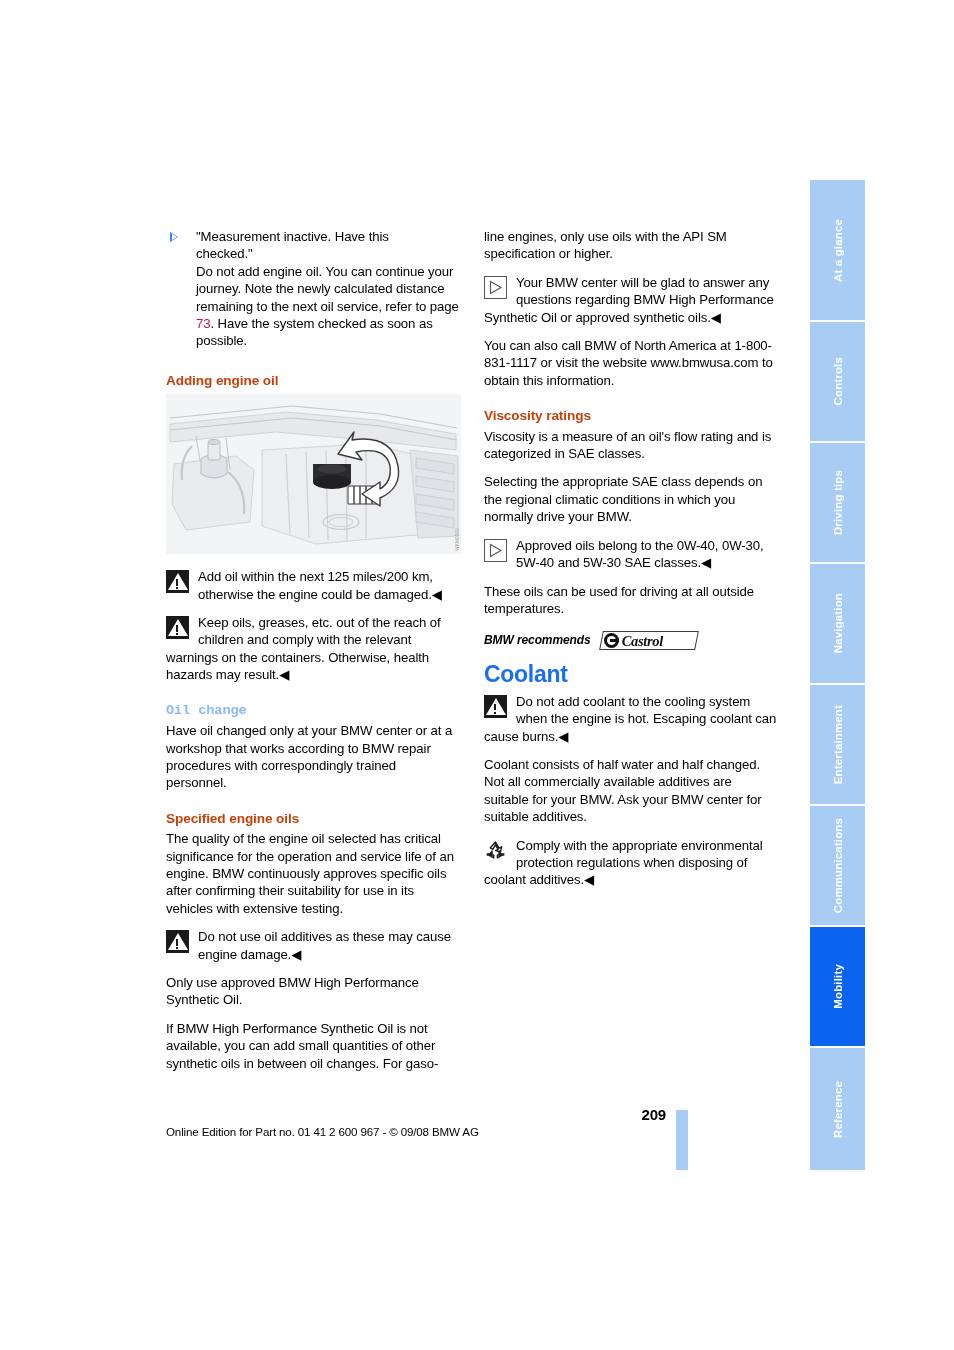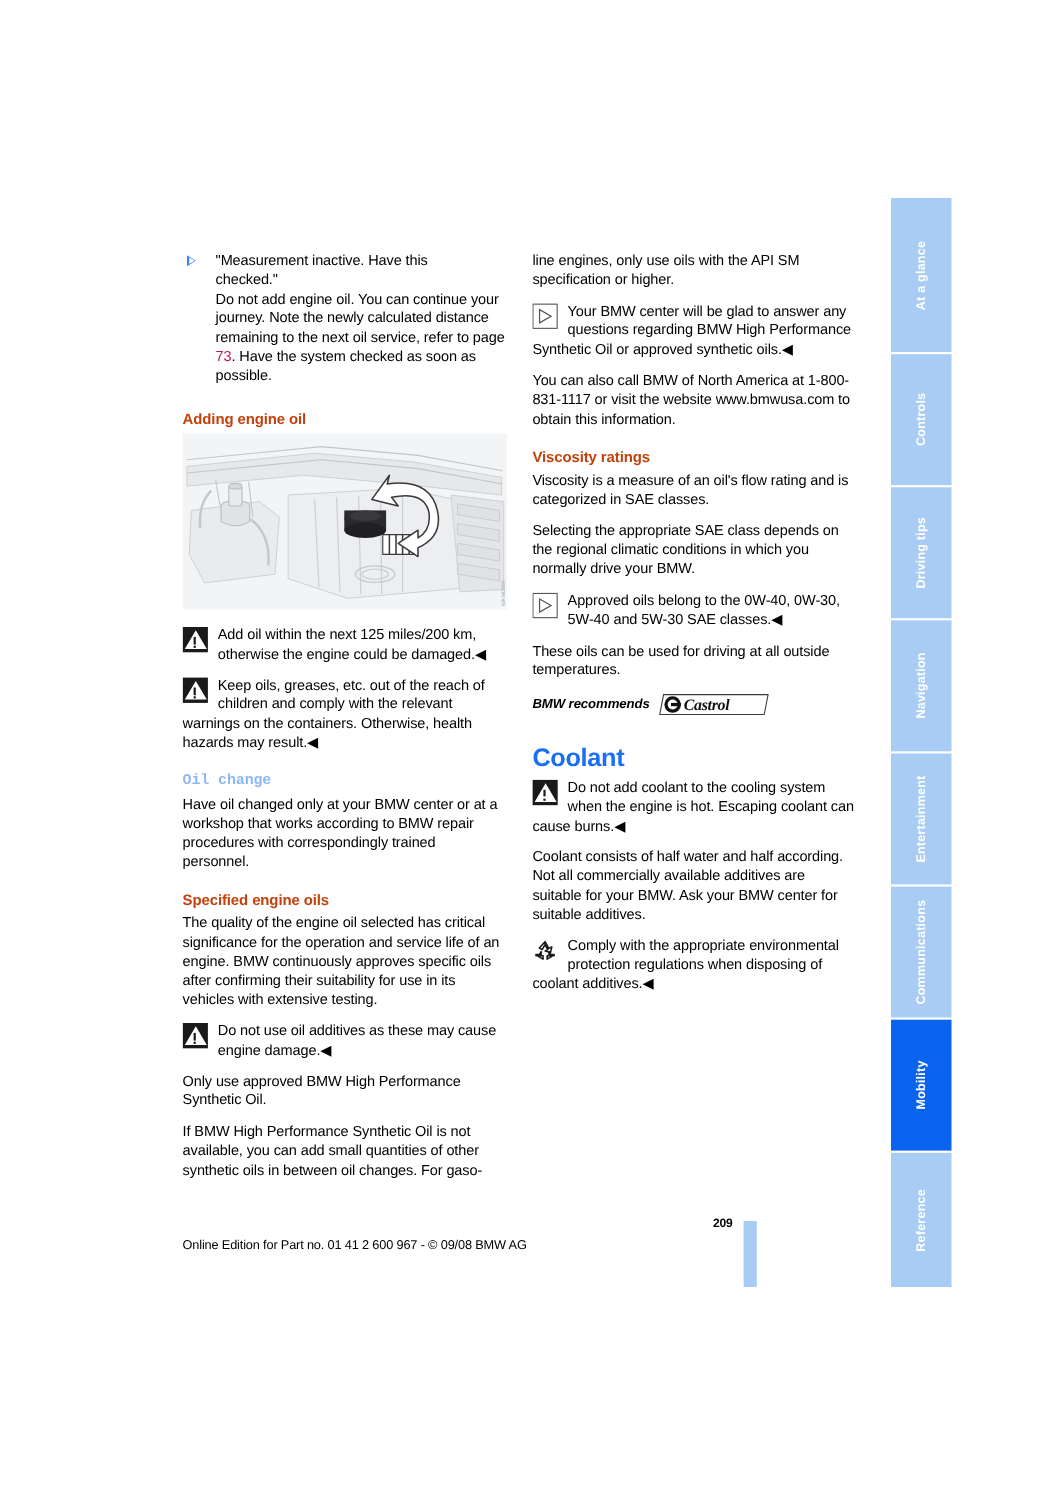--- a/index.html
+++ b/index.html
@@ -47,21 +47,21 @@
     color: #c2410c;
     margin: 18px 0 3px 0;
     letter-spacing: -0.1px;
   }
   .h-sub.faded { color: #8cb8f5; font-family: Liberation Mono, monospace; }
 
   .h-main {
     font-size: 23px;
     font-weight: bold;
     color: #1a6ef5;
-    margin: 30px 0 9px 0;
+    margin: 16px 0 9px 0;
     letter-spacing: -0.3px;
   }
 
   
   .bullet-row {
     position: relative;
     padding-left: 30px;
     margin-bottom: 11px;
   }
   .bullet-glyph {
@@ -233,21 +233,21 @@
     letter-spacing: -0.3px;
   }
 
   
   #page-number {
     position: absolute;
     left: 596px;
     top: 1106px;
     width: 70px;
     text-align: right;
-    font-size: 11px;
+    font-size: 15px;
     font-weight: bold;
     letter-spacing: -0.2px;
   }
   #footer-line {
     position: absolute;
     left: 166px;
     top: 1125px;
     width: 500px;
     text-align: left;
     font-size: 11.6px;
@@ -459,21 +459,21 @@
     <div class="h-main">Coolant</div>
 
     <div class="icon-block">
       <div class="ib-icon icon-warning">
         <span class="tri"></span>
         <span class="bang"></span>
       </div>
       <div class="ib-text">Do not add coolant to the cooling system when the engine is hot. Escaping coolant can cause burns.◀</div>
     </div>
 
-    <p class="para">Coolant consists of half water and half according. Not all commercially available additives are suitable for your BMW. Ask your BMW center for suitable additives.</p>
+    <p class="para">Coolant consists of half water and half changed. Not all commercially available additives are suitable for your BMW. Ask your BMW center for suitable additives.</p>
 
 
     <div class="icon-block">
       <div class="ib-icon icon-recycle">
         <svg width="23" height="23" viewBox="0 0 24 24">
           <g fill="none" stroke="#1a1a1a" stroke-width="1.5" stroke-linejoin="round">
             <path d="M12 3.2 L15.6 9.6 L18.4 8.1 L17.2 13.4 L12.1 12.1 L14.6 10.7 L11.9 6.1 L9.3 10.7 L6.6 9.2 Z"></path>
             <path d="M3.4 16.6 L10.1 16.6 L10.1 19.8 L5.6 17.2 L8.3 12.6 L8.4 15.5 L3.4 15.5 Z"></path>
             <path d="M20.6 16.6 L14.0 16.6 L14.0 19.8 L18.5 17.2 L15.8 12.6 L15.7 15.5 L20.6 15.5 Z"></path>
           </g>

